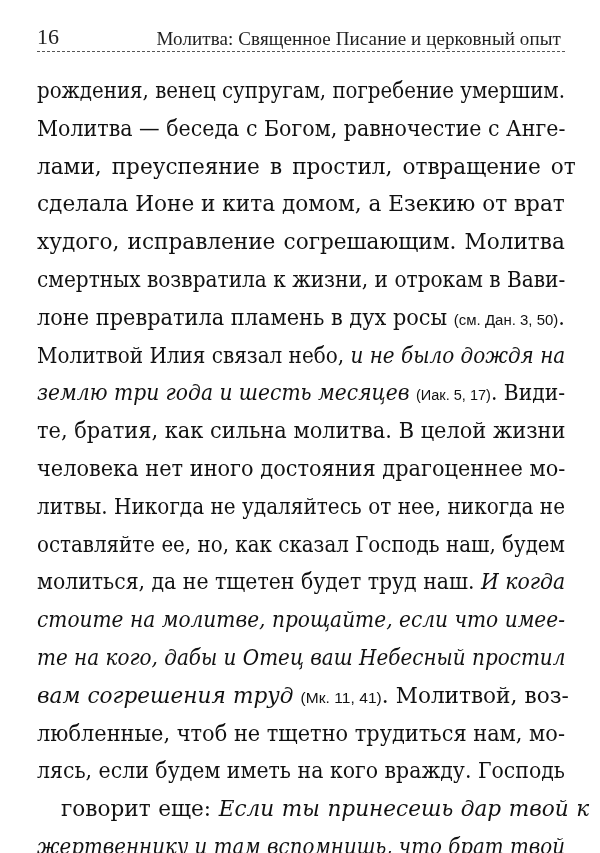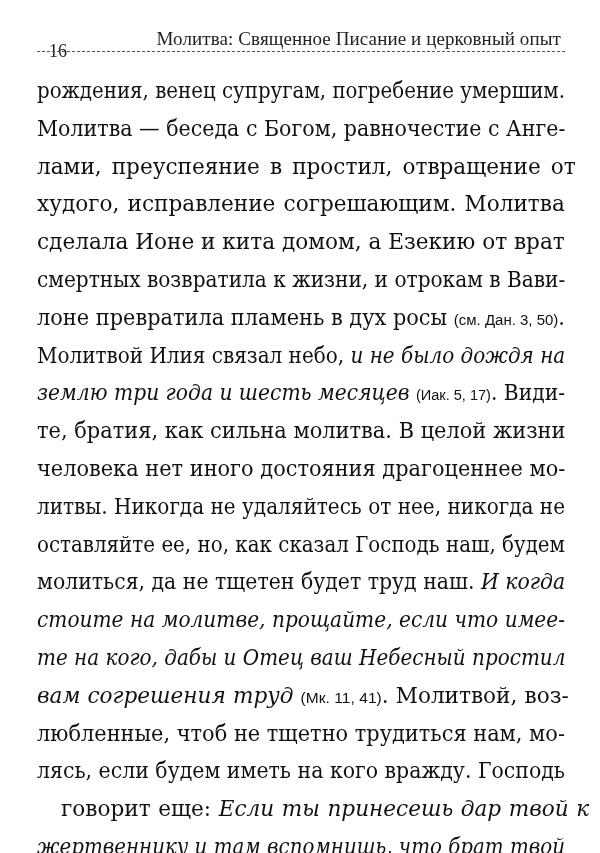--- a/index.html
+++ b/index.html
@@ -24,24 +24,23 @@
     position: absolute;
     top: 22px;
     left: 0;
     width: 528px;
     height: 28px;
     font-family: "Liberation Serif", "DejaVu Serif", serif;
     color: #222;
   }
   .page-number {
     position: absolute;
-    left: 12px;
+    left: 0;
     top: 2px;
-    font-size: 18px;
-    margin-top: 17px;
+    font-size: 22px;
   }
   .running-title {
     position: absolute;
     right: 4px;
     top: 6px;
     font-size: 19px;
     letter-spacing: 0.1px;
   }
   .head-rule {
     position: absolute;
@@ -83,22 +82,22 @@
   <div class="running-head">
     <span class="page-number">16</span>
     <span class="running-title">Молитва: Священное Писание и церковный опыт</span>
   </div>
   <div class="head-rule"></div>
 
   <div class="body-text" id="body-text">
       <span class="line" style="display: block; width: 576px; transform-origin: left center; transform: scaleX(0.9167); text-align-last: justify;"><span>рождения, венец супругам, погребение умершим.</span></span>
       <span class="line" style="display: block; width: 554px; transform-origin: left center; transform: scaleX(0.9531); text-align-last: justify;"><span>Молитва — беседа с Богом, равночестие с Анге-</span></span>
       <span class="line" style="display: block; width: 528px; word-spacing: 3.2px; text-align-last: left;"><span>лами, преуспеяние в простил, отвращение от</span></span>
+      <span class="line" style="display: block; width: 528px; word-spacing: 0px; text-align-last: left;"><span>сделала Ионе и кита домом, а Езекию от врат</span></span>
       <span class="line" style="display: block; width: 528px; word-spacing: 1.33px; text-align-last: left;"><span>худого, исправление согрешающим. Молитва</span></span>
-      <span class="line" style="display: block; width: 528px; word-spacing: 0px; text-align-last: left;"><span>сделала Ионе и кита домом, а Езекию от врат</span></span>
       <span class="line" style="display: block; width: 567px; transform-origin: left center; transform: scaleX(0.9312); text-align-last: justify;"><span>смертных возвратила к жизни, и отрокам в Вави-</span></span>
       <span class="line" style="display: block; width: 546px; transform-origin: left center; transform: scaleX(0.967); text-align-last: justify;"><span>лоне превратила пламень в дух росы </span><span class="ref">(см. Дан. 3, 50)</span><span>.</span></span>
       <span class="line" style="display: block; width: 571px; transform-origin: left center; transform: scaleX(0.9247); text-align-last: justify;"><span>Молитвой Илия связал небо, </span><span class="it">и не было дождя на</span></span>
       <span class="line" style="display: block; width: 563px; transform-origin: left center; transform: scaleX(0.9378); text-align-last: justify;"><span class="it">землю три года и шесть месяцев</span><span> </span><span class="ref">(Иак. 5, 17)</span><span>. Види-</span></span>
       <span class="line" style="display: block; width: 545px; transform-origin: left center; transform: scaleX(0.9688); text-align-last: justify;"><span>те, братия, как сильна молитва. В целой жизни</span></span>
       <span class="line" style="display: block; width: 546px; transform-origin: left center; transform: scaleX(0.967); text-align-last: justify;"><span>человека нет иного достояния драгоценнее мо-</span></span>
       <span class="line" style="display: block; width: 570px; transform-origin: left center; transform: scaleX(0.9263); text-align-last: justify;"><span>литвы. Никогда не удаляйтесь от нее, никогда не</span></span>
       <span class="line" style="display: block; width: 575px; transform-origin: left center; transform: scaleX(0.9183); text-align-last: justify;"><span>оставляйте ее, но, как сказал Господь наш, будем</span></span>
       <span class="line" style="display: block; width: 558px; transform-origin: left center; transform: scaleX(0.9462); text-align-last: justify;"><span>молиться, да не тщетен будет труд наш. </span><span class="it">И когда</span></span>
       <span class="line" style="display: block; width: 566px; transform-origin: left center; transform: scaleX(0.9329); text-align-last: justify;"><span class="it">стоите на молитве, прощайте, если что имее-</span></span>

